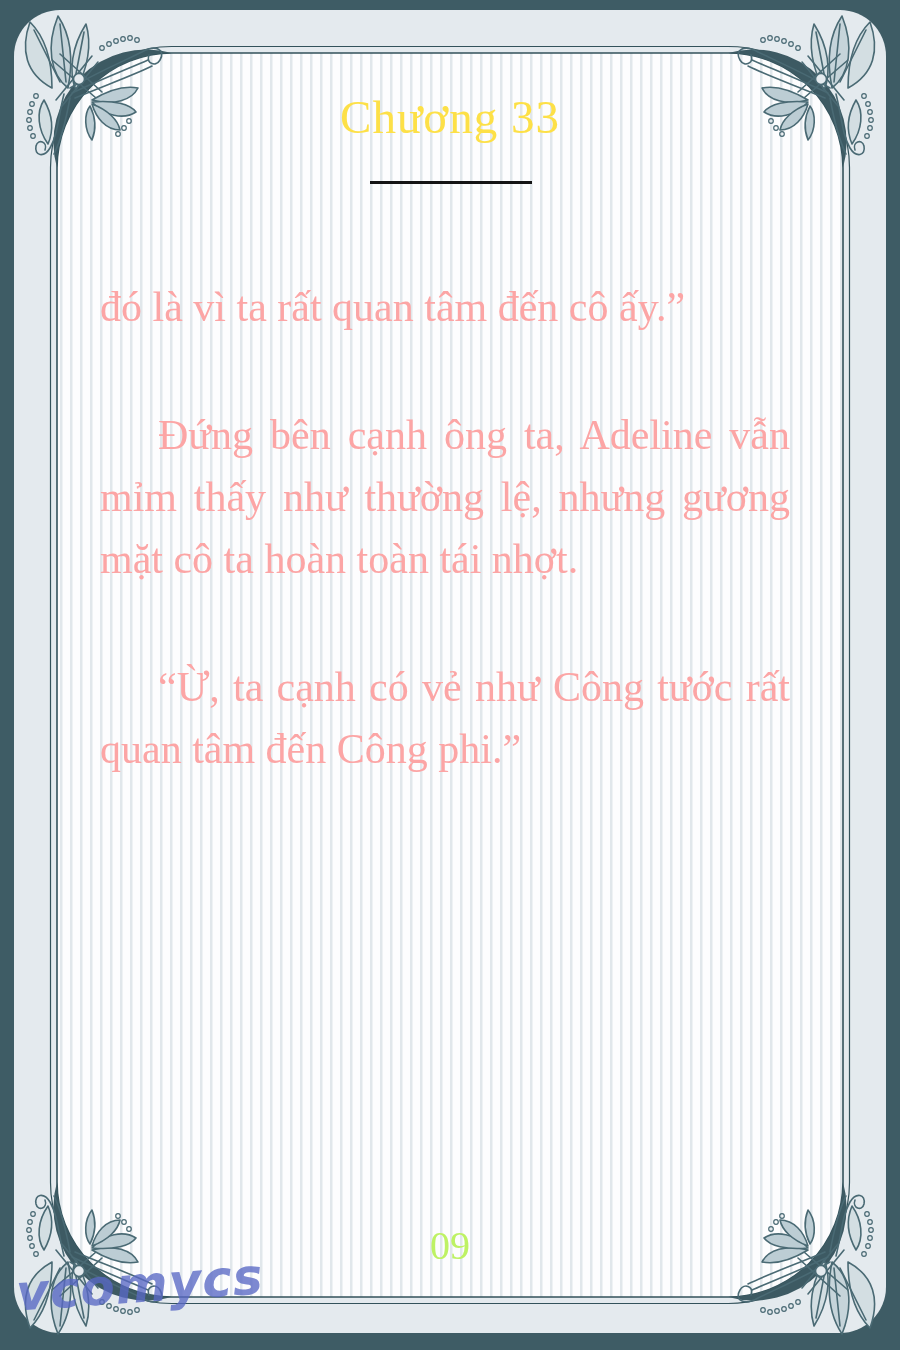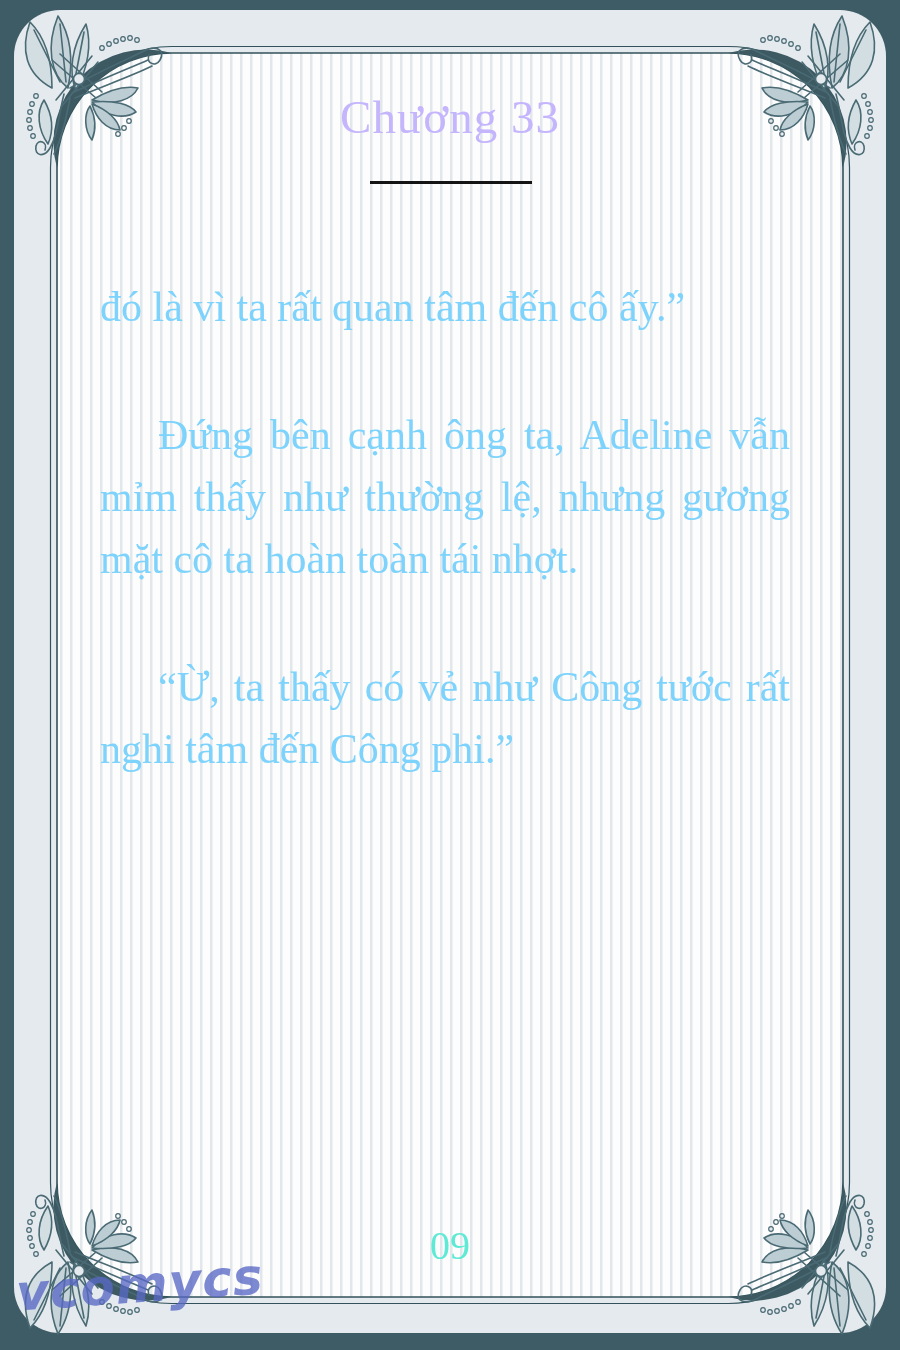--- a/index.html
+++ b/index.html
@@ -6,37 +6,37 @@
   .page{
     position:relative;
     width:900px;height:1350px;
     background:#3e5c65;
     overflow:hidden;
     font-family:"Liberation Serif","DejaVu Serif",serif;
   }
   .frame-svg{position:absolute;left:0;top:0;width:900px;height:1350px;display:block;}
   .chapter-title{
     position:absolute;top:90px;left:0;width:900px;
-    text-align:center;font-size:47px;color:#c4b5fd;
+    text-align:center;font-size:47px;color:#fde047;
     letter-spacing:1px;
   }
   .title-divider{
     position:absolute;top:181px;left:370px;width:162px;height:3px;
     background:#141414;
   }
   .body-text{
     position:absolute;top:276px;left:100px;width:690px;
-    font-size:42px;line-height:62px;color:#7dd3fc;
+    font-size:42px;line-height:62px;color:#fca5a5;
     text-align:justify;
   }
   .body-text p{margin:0 0 66px 0;text-indent:58px;}
   .body-text p.no-indent{text-indent:0;}
   .page-number{
     position:absolute;top:1222px;left:0;width:900px;
-    text-align:center;font-size:40px;color:#5eead4;
+    text-align:center;font-size:40px;color:#bef264;
   }
   .watermark{
     position:absolute;left:16px;top:1256px;
     font-family:"DejaVu Sans","Liberation Sans",sans-serif;
     font-style:italic;font-weight:bold;
     font-size:50px;letter-spacing:1px;
     color:rgba(88,104,196,0.78);
     transform:rotate(-4deg);
     white-space:nowrap;
   }
@@ -117,20 +117,20 @@
     <use href="#ornament" transform="translate(900,1350) scale(-1,-1)"></use>
   </svg>
 
   <div class="chapter-title">Chương 33</div>
 
   <div class="title-divider"></div>
 
   <div class="body-text">
     <p class="no-indent">đó là vì ta rất quan tâm đến cô ấy.”</p>
     <p>Đứng bên cạnh ông ta, Adeline vẫn mỉm thấy như thường lệ, nhưng gương mặt cô ta hoàn toàn tái nhợt.</p>
-    <p>“Ừ, ta thấy có vẻ như Công tước rất nghi tâm đến Công phi.”</p>
+    <p>“Ừ, ta cạnh có vẻ như Công tước rất quan tâm đến Công phi.”</p>
   </div>
 
   <div class="page-number">09</div>
 
   <div class="watermark">vcomycs</div>
 
 </div>
 
 </body></html>

